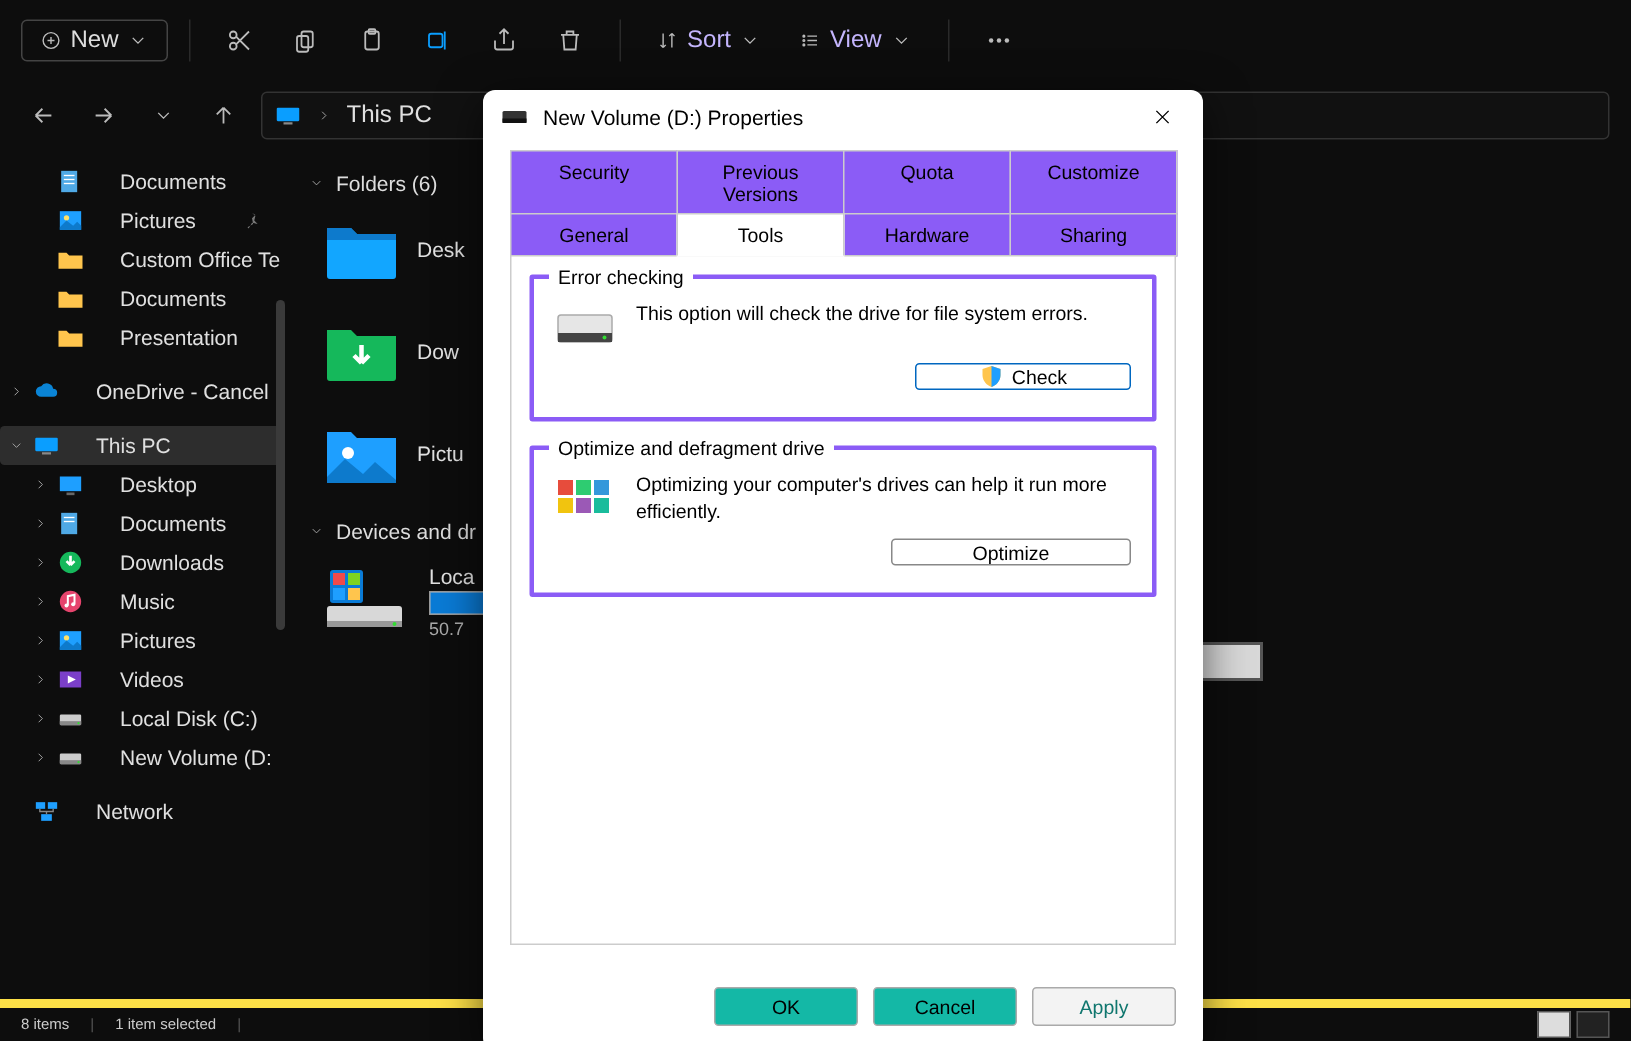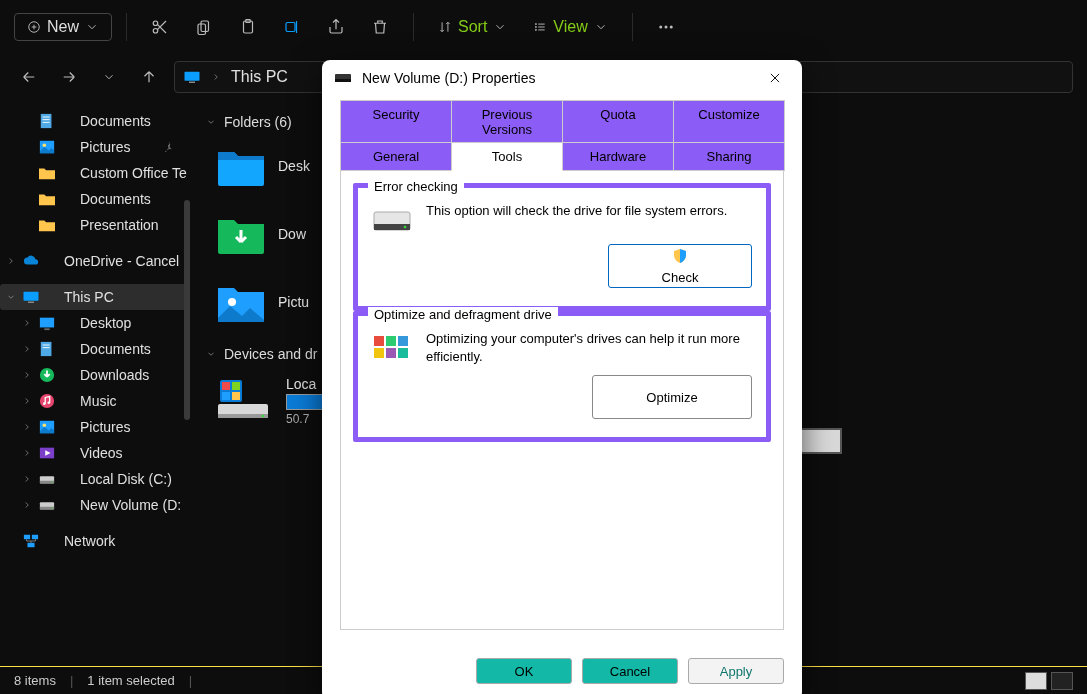--- a/index.html
+++ b/index.html
@@ -1,20 +1,20 @@
 <!DOCTYPE html>
 <html><head>
   <meta charset="utf-8">
   <style>
     * { margin: 0; padding: 0; box-sizing: border-box; font-family: "Segoe UI", sans-serif; }
     body { width: 1087px; height: 694px; background: #0d0d0d; color: #e0e0e0; overflow: hidden; position: relative; }
 
     
     .toolbar { height: 54px; display: flex; align-items: center; padding: 0 14px; gap: 6px; }
-    .tb-btn { padding: 6px 10px; display: flex; align-items: center; gap: 6px; color: #84cc16; border-radius: 4px; cursor: pointer; }
+    .tb-btn { padding: 6px 10px; display: flex; align-items: center; gap: 6px; color: #c4b5fd; border-radius: 4px; cursor: pointer; }
     .tb-new { border: 1px solid #444; border-radius: 4px; padding: 4px 12px; color: #ddd; display: flex; align-items: center; gap: 6px; }
     .tb-sep { width: 1px; height: 28px; background: #2a2a2a; margin: 0 8px; }
     .tb-icon { width: 18px; height: 18px; stroke: #bbb; fill: none; stroke-width: 1.6; }
     .tb-icon-sm { width: 14px; height: 14px; stroke: #bbb; fill: none; stroke-width: 1.6; }
 
     
     .navbar { height: 46px; display: flex; align-items: center; padding: 0 14px; gap: 10px; }
     .nav-btn { width: 30px; height: 30px; display: flex; align-items: center; justify-content: center; color: #ccc; cursor: pointer; }
     .breadcrumb { flex: 1; height: 32px; border: 1px solid #333; border-radius: 4px; display: flex; align-items: center; padding: 0 8px; gap: 10px; background: #111; }
     .bc-icon { width: 18px; height: 14px; }
@@ -41,41 +41,41 @@
     .folder-item { display: flex; align-items: center; gap: 12px; }
     .big-folder { width: 50px; height: 44px; }
     .drive-item { display: flex; gap: 16px; padding: 8px 10px; }
     .drive-icon { width: 54px; height: 44px; }
     .drive-meta { display: flex; flex-direction: column; gap: 2px; }
     .drive-bar { width: 180px; height: 16px; background: #ddd; border: 1px solid #999; position: relative; }
     .drive-fill { position: absolute; left: 0; top: 0; bottom: 0; background: #0a7bd6; }
     .drive-sub { font-size: 12px; color: #aaa; }
 
     
-    .status { position: absolute; bottom: 0; left: 0; right: 0; height: 28px; border-top: 1px solid #fde047; display: flex; align-items: center; padding: 0 14px; font-size: 13px; color: #ccc; gap: 14px; }
+    .status { position: absolute; bottom: 0; left: 0; right: 0; height: 28px; border-top: 6px solid #fde047; display: flex; align-items: center; padding: 0 14px; font-size: 10px; color: #ccc; gap: 14px; }
     .status-sep { color: #555; }
     .status-views { margin-left: auto; display: flex; gap: 4px; }
     .view-btn { width: 22px; height: 18px; border: 1px solid #555; background: #222; }
     .view-btn.active { background: #ddd; }
 
     
     .dialog { position: absolute; left: 322px; top: 60px; width: 480px; background: #fff; color: #000; border-radius: 8px; box-shadow: 0 8px 30px rgba(0,0,0,.6); display: flex; flex-direction: column; }
     .dlg-title { height: 36px; display: flex; align-items: center; padding: 0 12px; gap: 10px; font-size: 14px; }
     .dlg-close { margin-left: auto; width: 30px; height: 30px; display: flex; align-items: center; justify-content: center; cursor: pointer; }
     .dlg-tabs { display: flex; flex-wrap: wrap; padding: 4px 18px 0; font-size: 13px; }
     .dlg-tab { flex: 1 1 25%; text-align: center; padding: 6px 4px; border: 1px solid #ccc; border-bottom: none; background: #8b5cf6; margin: 0 -1px -1px 0; cursor: pointer; }
     .dlg-tab.row2 { flex: 1 1 25%; }
     .dlg-tab.active { background: #fff; border-bottom: 1px solid #fff; position: relative; z-index: 2; }
     .dlg-body { border: 1px solid #ccc; margin: 0 18px 18px; padding: 12px; flex: 1; font-size: 13px; min-height: 460px; background: #fff; }
-    .fieldset { border: 5px solid #8b5cf6; border-radius: 2px; padding: 14px 14px 18px; position: relative; }
+    .fieldset { border: 3px solid #8b5cf6; border-radius: 2px; padding: 14px 14px 18px; margin-bottom: 16px; position: relative; }
     .legend { position: absolute; top: -9px; left: 10px; background: #fff; padding: 0 6px; font-size: 13px; }
     .fs-row { display: flex; gap: 14px; align-items: flex-start; }
     .fs-icon { width: 40px; height: 30px; margin-top: 2px; }
     .fs-text { flex: 1; line-height: 1.35; }
-    .fs-btn { float: right; margin-top: 10px; width: 144px; height: 44px; border: 1px solid #0067c0; background: #fff; border-radius: 3px; display: flex; align-items: center; justify-content: center; gap: 6px; font-size: 13px; cursor: pointer; flex-direction: column; }
+    .fs-btn { float: right; margin-top: 10px; width: 144px; height: 18px; border: 1px solid #0067c0; background: #fff; border-radius: 3px; display: flex; align-items: center; justify-content: center; gap: 6px; font-size: 13px; cursor: pointer; }
     .fs-btn.plain { border-color: #888; width: 160px; }
     .clear { clear: both; }
     .dlg-buttons { display: flex; gap: 10px; padding: 10px 18px 16px; justify-content: flex-end; }
     .dlg-btn { width: 96px; height: 26px; border: 1px solid #aaa; background: #14b8a6; border-radius: 3px; font-size: 13px; cursor: pointer; }
     .dlg-btn:disabled { color: #0f766e; background: #f3f3f3; }
 
     
     .folder-yellow { fill: #ffc54d; }
     .monitor-blue { fill: #0a9eff; }
   </style>

